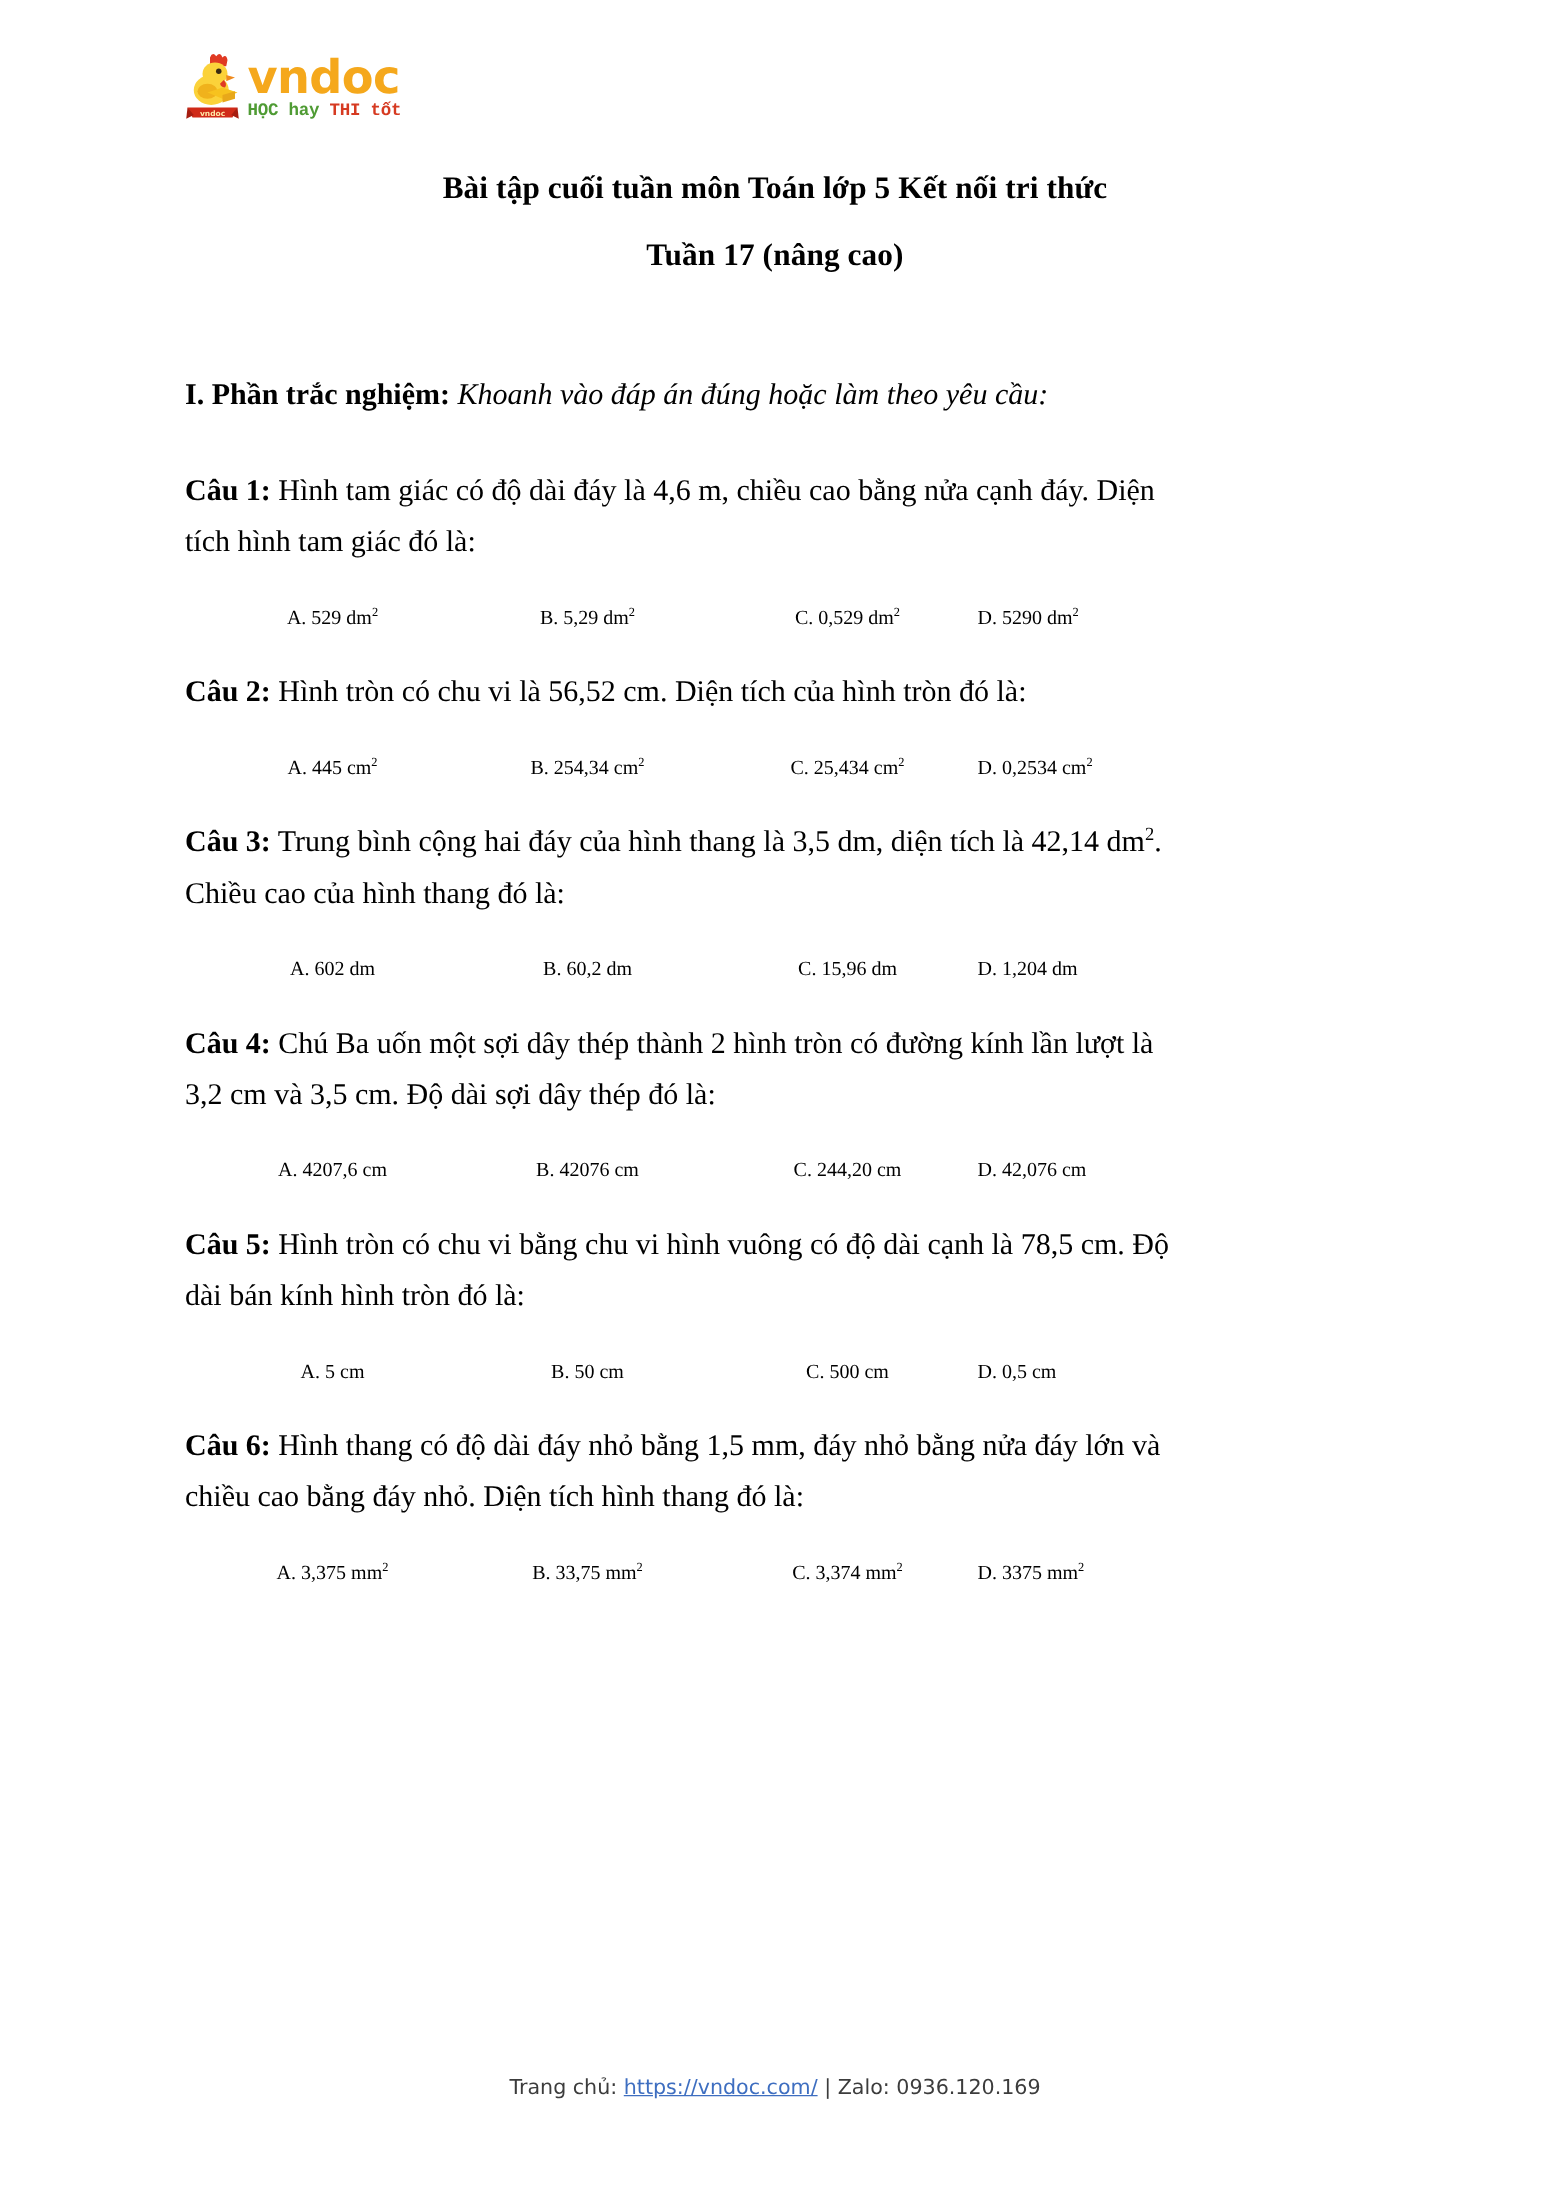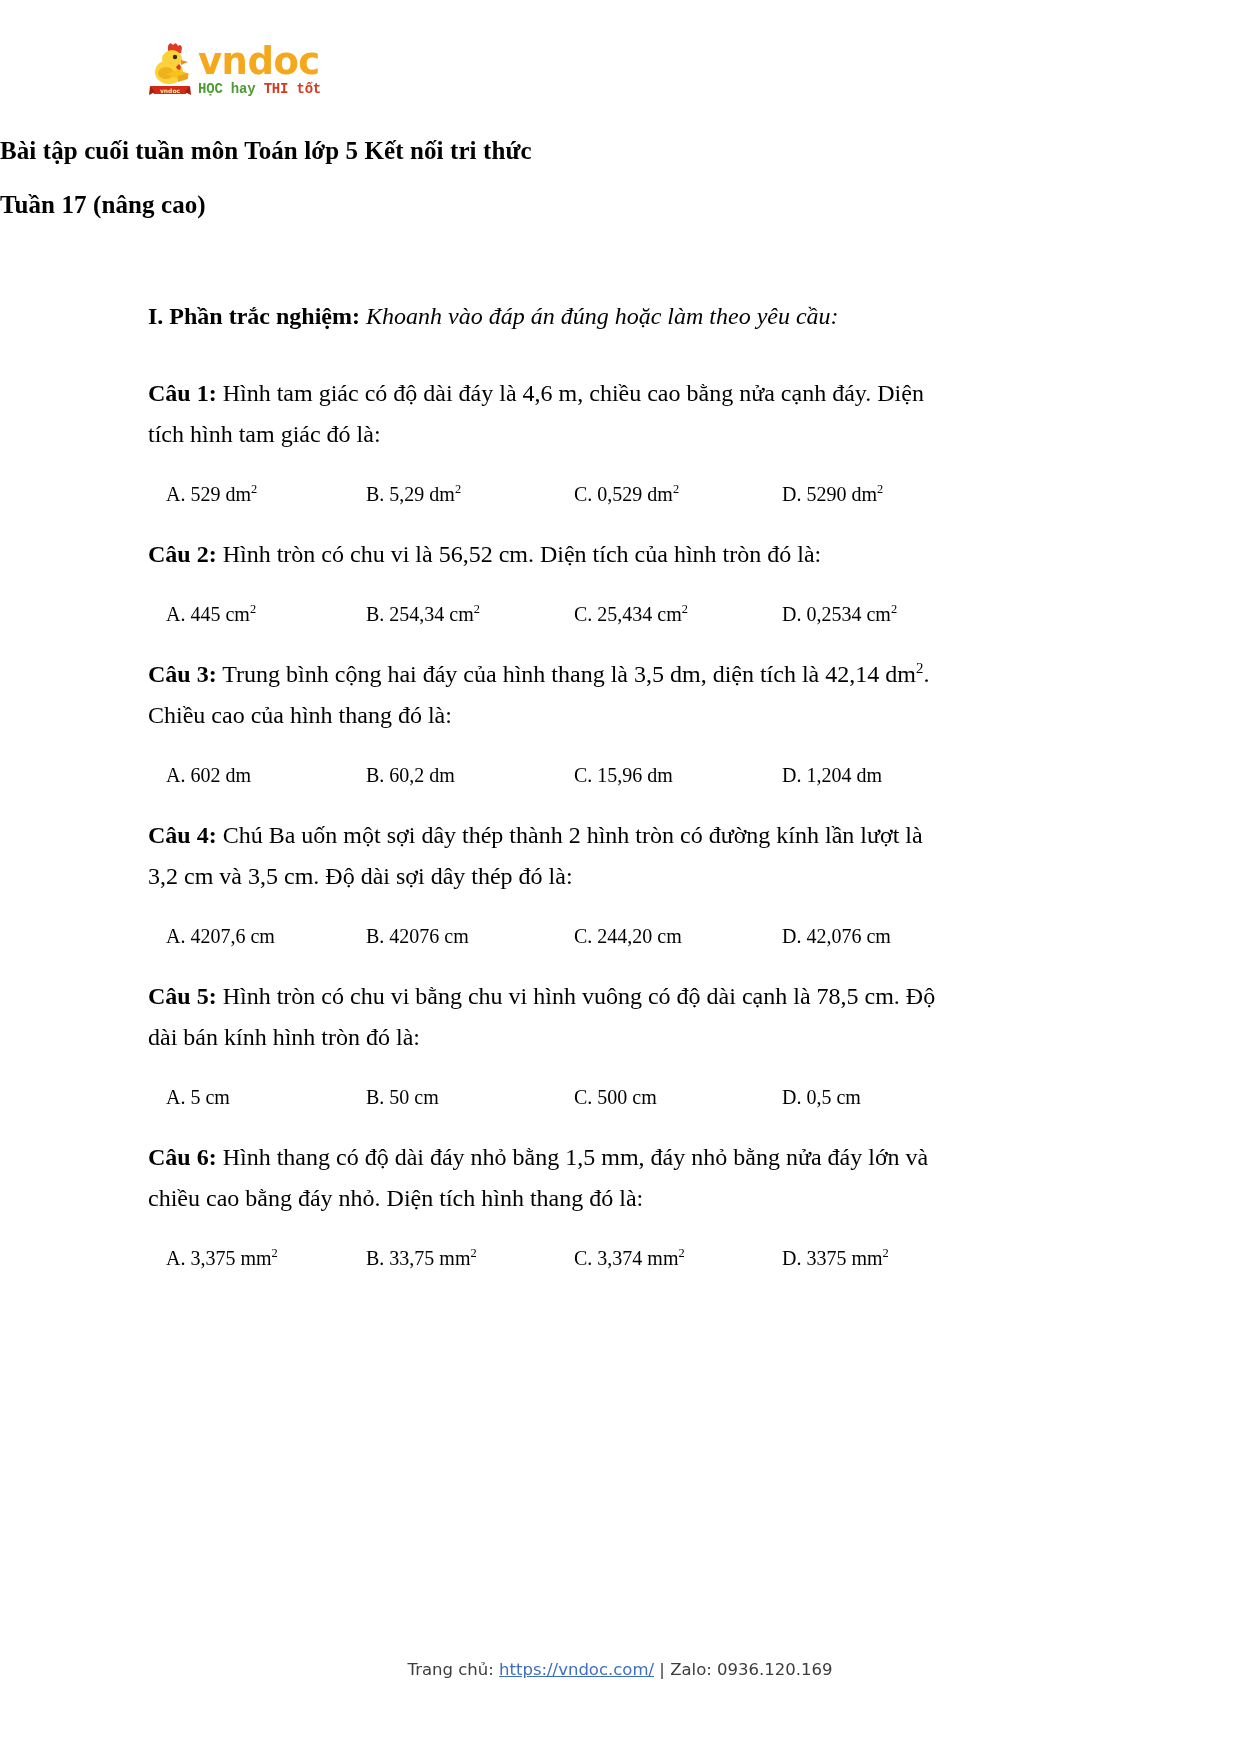--- a/index.html
+++ b/index.html
@@ -64,20 +64,21 @@
     white-space: nowrap;
   }
   .tag-a { color: #4f9b34; }
   .tag-b { color: #d63a21; }
 
   
   .doc-title,
   .doc-subtitle {
     position: absolute;
     width: 100%;
+    text-align: center;
     font-weight: bold;
     font-size: 25px;
     line-height: 34px;
     letter-spacing: 0.1px;
   }
   .doc-title { top: 134px; }
   .doc-subtitle { top: 188px; }
 
   
   .content {
@@ -95,22 +96,23 @@
   .para.section-head {
     margin-bottom: 36px;
   }
   .lead { font-weight: bold; }
   .ital { font-style: italic; }
 
   .options {
     display: flex;
     margin: 0 0 19px 0;
     padding-left: 18px;
-    font-size: 20px;
+    font-size: 16px;
     line-height: 41px;
+    text-align: center;
   }
   .opt {
     white-space: nowrap;
   }
   .opt.o1 { width: 200px; }
   .opt.o2 { width: 208px; }
   .opt.o3 { width: 208px; }
   .opt.o4 { width: auto; }
 
   sup {

